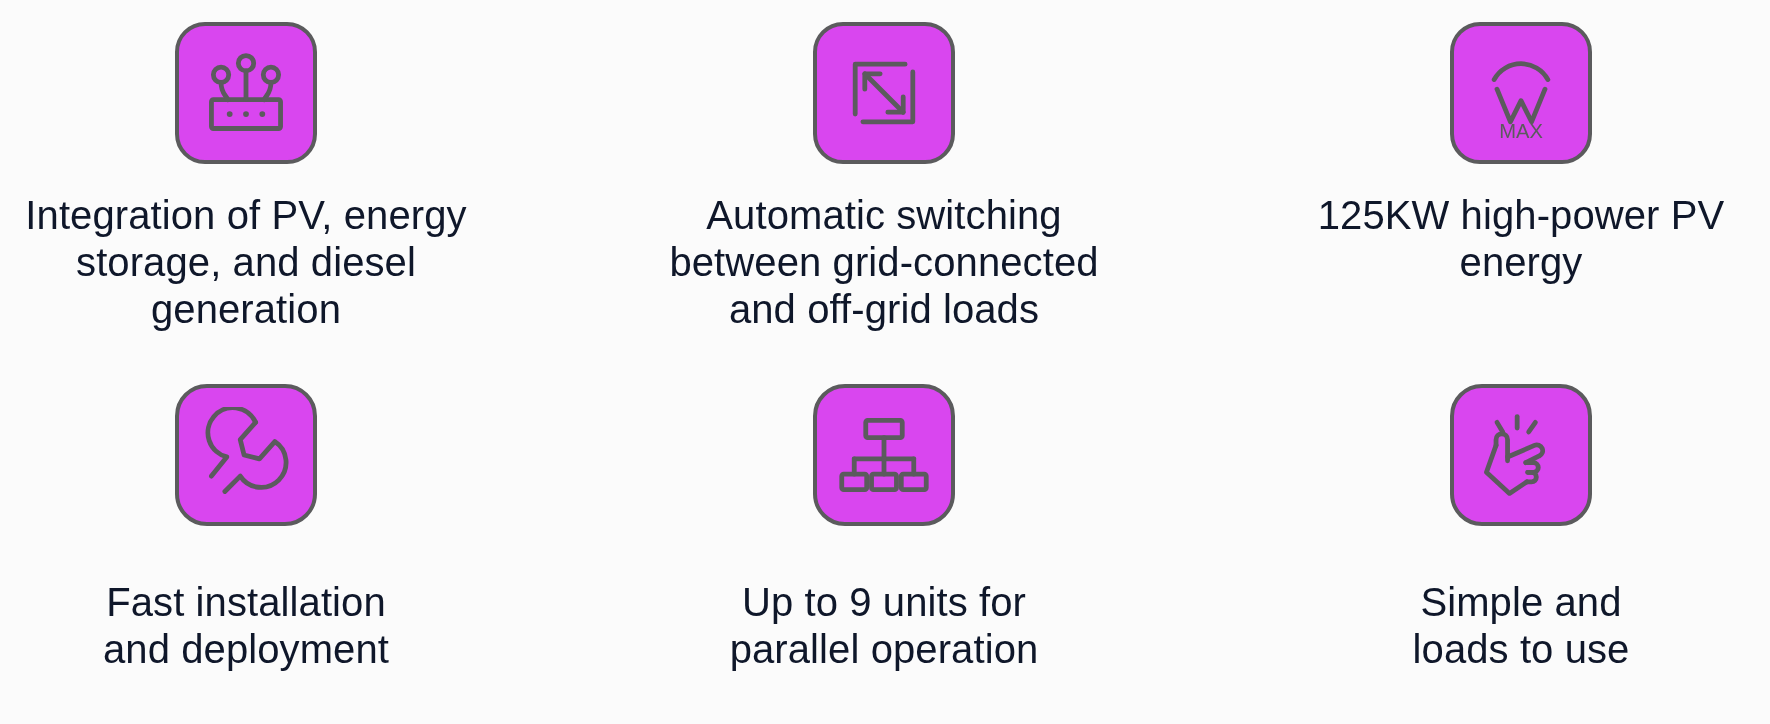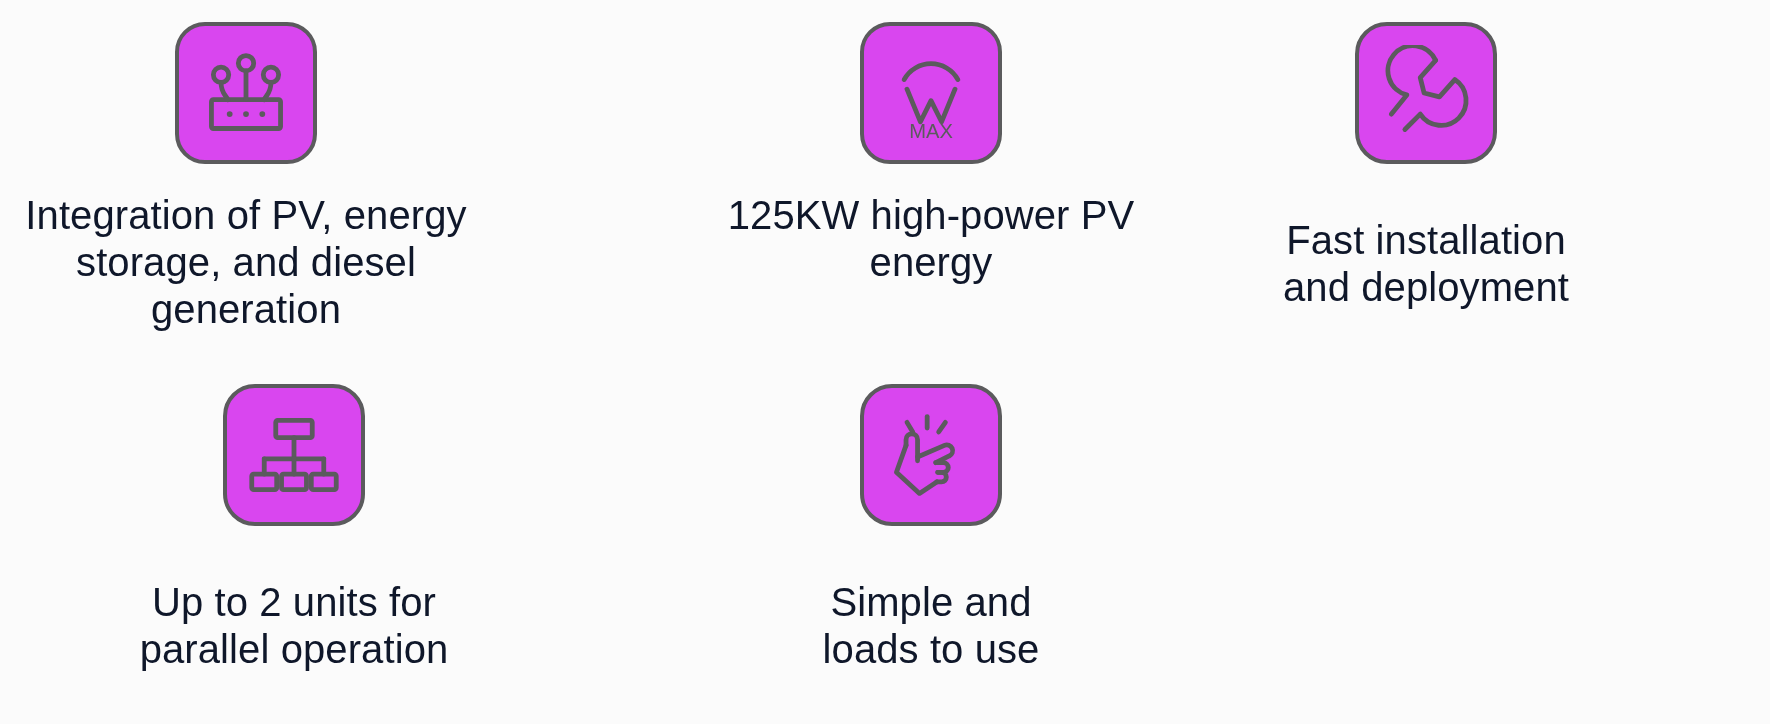--- a/index.html
+++ b/index.html
@@ -103,20 +103,36 @@
           <circle cx="33" cy="72" r="3" fill="#5b5b5d" stroke="none"></circle>
           <circle cx="50" cy="72" r="3" fill="#5b5b5d" stroke="none"></circle>
           <circle cx="67" cy="72" r="3" fill="#5b5b5d" stroke="none"></circle>
         </svg>
       </div>
       <div class="feature-caption">Integration of PV, energy
 storage, and diesel generation</div>
     </div>
   </div>
 
+  <div class="feature-cell row-1 col-2">
+    <div class="stack">
+      <div class="icon-frame">
+        <svg viewBox="0 0 100 100" fill="none" stroke="#5b5b5d" stroke-width="5" stroke-linecap="round" stroke-linejoin="round">
+          <path d="M72 20 H20 V72"></path>
+          <path d="M28 80 H80 V28"></path>
+          <path d="M30 30 L70 70"></path>
+          <path d="M30 46 V30 H46"></path>
+          <path d="M70 54 V70 H54"></path>
+        </svg>
+      </div>
+      <div class="feature-caption">Automatic switching
+between grid-connected
+and off-grid loads</div>
+    </div>
+  </div>
 
   <div class="feature-cell row-1 col-3">
     <div class="stack">
       <div class="icon-frame">
         <svg viewBox="0 0 100 100" fill="none" stroke="#5b5b5d" stroke-width="5" stroke-linecap="round" stroke-linejoin="round">
           <path d="M22 36 A32 32 0 0 1 78 36"></path>
           <path d="M25 46 L39 80 L50 58 L61 80 L75 46"></path>
           <text class="max-text" x="50" y="97" font-size="21" text-anchor="middle" fill="#5b5b5d" stroke="none">MAX</text>
         </svg>
       </div>
@@ -146,21 +162,21 @@
           <path d="M50 32 V54"></path>
           <path d="M19 54 H81"></path>
           <path d="M19 54 V70"></path>
           <path d="M50 54 V70"></path>
           <path d="M81 54 V70"></path>
           <rect x="6" y="70" width="26" height="16" rx="2"></rect>
           <rect x="37" y="70" width="26" height="16" rx="2"></rect>
           <rect x="68" y="70" width="26" height="16" rx="2"></rect>
         </svg>
       </div>
-      <div class="feature-caption">Up to 2 units for
+      <div class="feature-caption">Up to 9 units for
 parallel operation</div>
     </div>
   </div>
 
   <div class="feature-cell row-2 col-3">
     <div class="stack">
       <div class="icon-frame">
         <svg viewBox="0 0 100 100" fill="none" stroke="#5b5b5d" stroke-width="5" stroke-linecap="round" stroke-linejoin="round">
           <path d="M46 10 V22"></path>
           <path d="M25 16 L31 26"></path>

